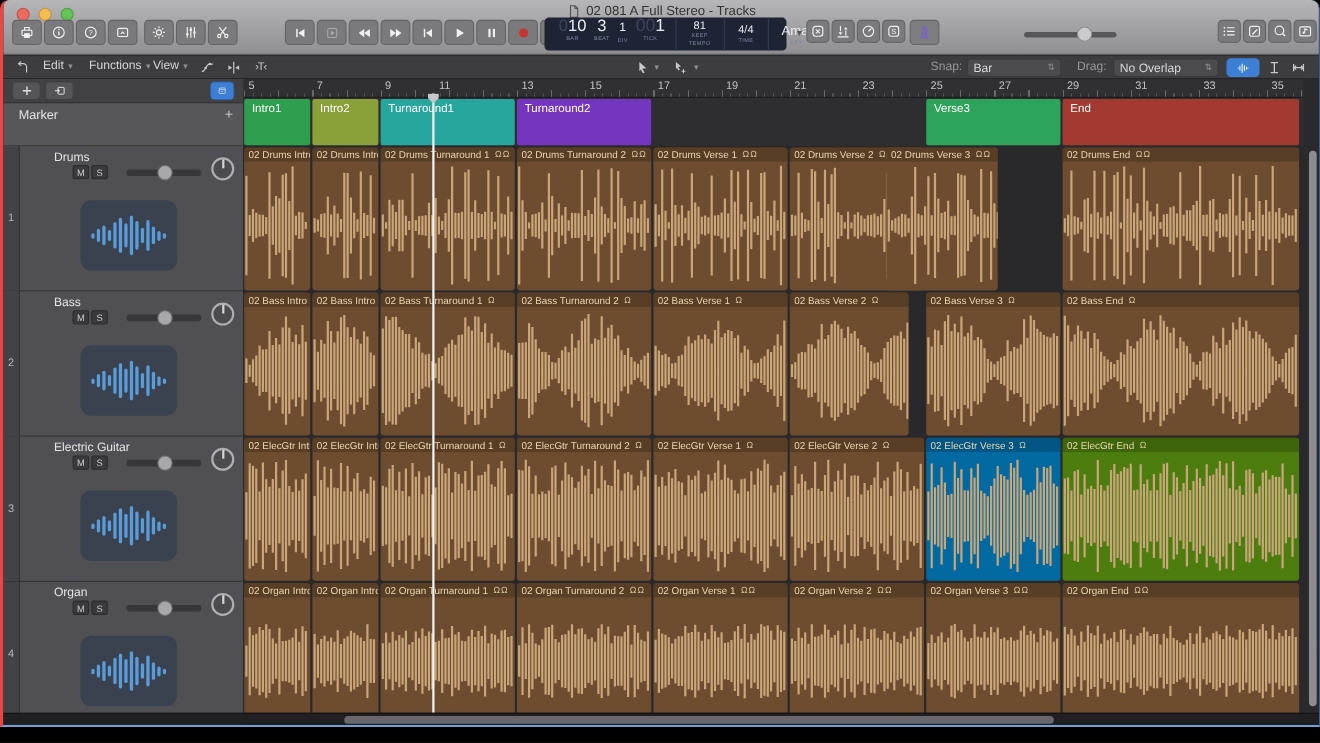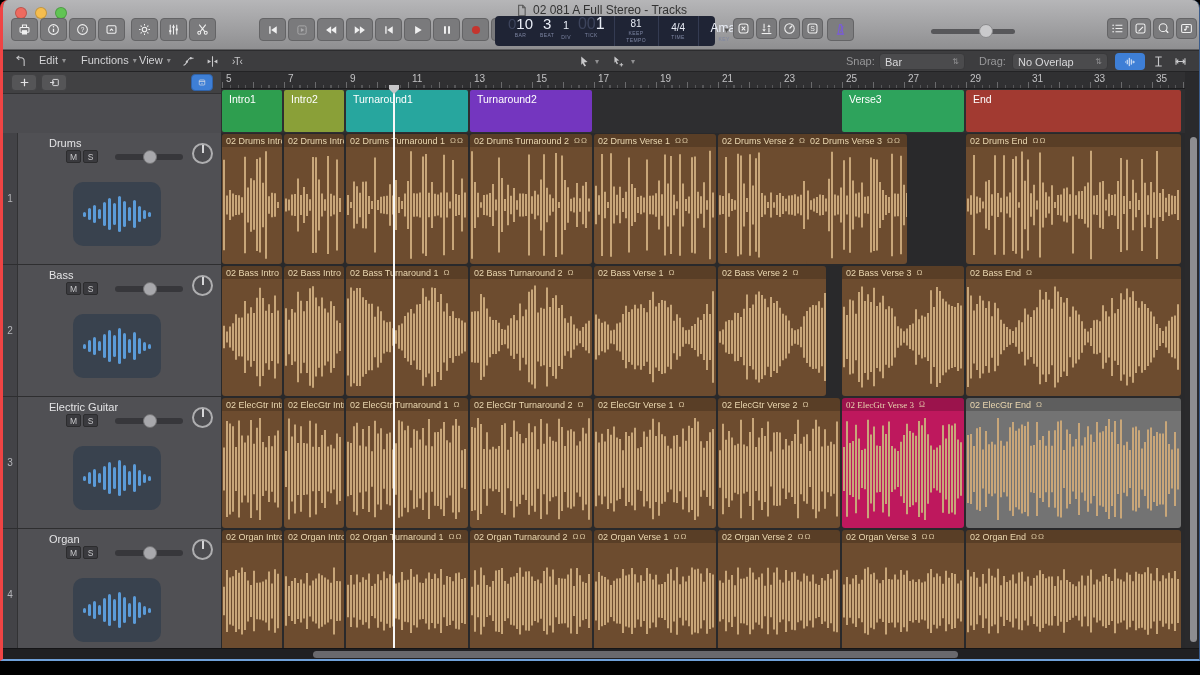--- a/index.html
+++ b/index.html
@@ -453,20 +453,24 @@
             </svg>
           </button>
         <button class="lp-btn blue icn" style="left:188px;width:22px">
             <svg viewBox="0 0 16 16" fill="none" stroke="currentColor" stroke-width="1.3">
               <rect x="2.5" y="3" width="11" height="10" rx="1.5"></rect>
               <path d="M2.5 6h11"></path>
               <circle cx="8" cy="9.5" r="1.1" fill="currentColor" stroke="none"></circle>
             </svg>
           </button>
       </div>
+      <div class="mk-lane">
+        <span class="mk-name">Marker</span>
+        <span class="mk-add">+</span>
+      </div>
       <div id="track-headers">
           <div class="thead" style="top: 0px;">
             <div class="tnum">1</div>
             <div class="tname">Drums</div>
             <div class="msbtn" style="left:63px">M</div>
             <div class="msbtn" style="left:80px">S</div>
             <div class="tslider">
               <div class="th"></div>
             </div>
             <div class="tknob"></div>
@@ -567,21 +571,21 @@
           </div>
         </div>
     </div>
 
     <div id="ruler">
       <div class="ticks-min"></div>
       <div class="ticks-maj"></div>
     <span class="rlabel" style="left: 5px;">5</span>
         <span class="rlabel" style="left: 67px;">7</span>
         <span class="rlabel" style="left: 129px;">9</span>
-        <span class="rlabel" style="left: 191px;">11</span>
+        <span class="rlabel" style="left: 178px;">11</span>
         <span class="rlabel" style="left: 253px;">13</span>
         <span class="rlabel" style="left: 315px;">15</span>
         <span class="rlabel" style="left: 377px;">17</span>
         <span class="rlabel" style="left: 439px;">19</span>
         <span class="rlabel" style="left: 501px;">21</span>
         <span class="rlabel" style="left: 563px;">23</span>
         <span class="rlabel" style="left: 625px;">25</span>
         <span class="rlabel" style="left: 687px;">27</span>
         <span class="rlabel" style="left: 749px;">29</span>
         <span class="rlabel" style="left: 811px;">31</span>
@@ -801,30 +805,30 @@
           </div>
           <div class="region" style="left: 497px; width: 122px; background: rgb(109, 76, 47);">
             <div class="rhead">
               <span class="rname">02 ElecGtr Verse 2</span>
               <span class="rbadge">Ω</span>
             </div>
             <svg class="rwave" width="122" height="116">
               <path d="M2 39.2V76.8M5 12.7V103.3M8 28.8V87.2M11 20.1V95.9M14 26.6V89.4M17 34.3V81.7M20 32.7V83.3M23 8.8V107.2M26 33.4V82.6M29 35.3V80.7M32 20.9V95.1M35 7.0V109.0M38 36.0V80.0M41 26.6V89.4M44 17.0V99.0M47 25.1V90.9M50 10.4V105.6M53 40.5V75.5M56 21.6V94.4M59 21.0V95.0M62 21.6V94.4M65 38.5V77.5M68 28.0V88.0M71 34.6V81.4M74 29.9V86.1M77 23.1V92.9M80 8.7V107.3M83 32.8V83.2M86 25.8V90.2M89 23.2V92.8M92 39.9V76.1M95 17.7V98.3M98 8.8V107.2M101 15.5V100.5M104 35.5V80.5M107 18.2V97.8M110 34.8V81.2M113 30.8V85.2M116 33.3V82.7M119 10.6V105.4" stroke="#c8a679" stroke-width="2" fill="none"></path>
             </svg>
           </div>
-          <div class="region" style="left: 621px; width: 122px; background: #be185d; font-family: Liberation Serif, serif;">
+          <div class="region" style="left: 621px; width: 122px; background: #0369a1;">
             <div class="rhead">
               <span class="rname">02 ElecGtr Verse 3</span>
               <span class="rbadge">Ω</span>
             </div>
             <svg class="rwave" width="122" height="116">
               <path d="M2 35.9V80.1M5 10.3V105.7M8 32.0V84.0M11 29.9V86.1M14 13.8V102.2M17 27.6V88.4M20 38.9V77.1M23 37.8V78.2M26 8.7V107.3M29 23.6V92.4M32 15.6V100.4M35 34.6V81.4M38 35.0V81.0M41 14.6V101.4M44 23.1V92.9M47 10.5V105.5M50 35.1V80.9M53 37.5V78.5M56 40.1V75.9M59 30.8V85.2M62 23.9V92.1M65 12.7V103.3M68 20.1V95.9M71 21.7V94.3M74 24.8V91.2M77 10.0V106.0M80 14.2V101.8M83 6.9V109.1M86 23.2V92.8M89 34.5V81.5M92 38.8V77.2M95 36.5V79.5M98 34.3V81.7M101 14.2V101.8M104 27.4V88.6M107 13.3V102.7M110 14.4V101.6M113 12.4V103.6M116 28.5V87.5M119 31.2V84.8" stroke="#c8a679" stroke-width="2" fill="none"></path>
             </svg>
           </div>
-          <div class="region" style="left: 745px; width: 215px; background: #737373;">
+          <div class="region" style="left: 745px; width: 215px; background: #4d7c0f;">
             <div class="rhead">
               <span class="rname">02 ElecGtr End</span>
               <span class="rbadge">Ω</span>
             </div>
             <svg class="rwave" width="215" height="116">
               <path d="M2 23.9V92.1M5 23.1V92.9M8 35.0V81.0M11 17.3V98.7M14 16.0V100.0M17 38.6V77.4M20 20.1V95.9M23 33.3V82.7M26 30.7V85.3M29 33.6V82.4M32 7.1V108.9M35 29.8V86.2M38 34.8V81.2M41 30.4V85.6M44 16.2V99.8M47 10.9V105.1M50 19.8V96.2M53 17.4V98.6M56 13.5V102.5M59 14.9V101.1M62 10.7V105.3M65 34.7V81.3M68 33.9V82.1M71 11.0V105.0M74 28.9V87.1M77 24.9V91.1M80 34.8V81.2M83 19.8V96.2M86 34.7V81.3M89 19.3V96.7M92 10.5V105.5M95 9.6V106.4M98 38.9V77.1M101 18.4V97.6M104 22.9V93.1M107 35.6V80.4M110 28.0V88.0M113 12.0V104.0M116 34.4V81.6M119 26.3V89.7M122 15.2V100.8M125 23.5V92.5M128 30.9V85.1M131 11.1V104.9M134 21.5V94.5M137 20.3V95.7M140 15.0V101.0M143 8.1V107.9M146 21.0V95.0M149 10.1V105.9M152 32.9V83.1M155 8.4V107.6M158 34.3V81.7M161 30.7V85.3M164 39.0V77.0M167 16.6V99.4M170 15.6V100.4M173 19.2V96.8M176 37.6V78.4M179 31.0V85.0M182 18.5V97.5M185 16.4V99.6M188 25.0V91.0M191 21.0V95.0M194 22.4V93.6M197 22.6V93.4M200 10.3V105.7M203 33.1V82.9M206 38.6V77.4M209 20.9V95.1M212 37.6V78.4" stroke="#c8a679" stroke-width="2" fill="none"></path>
             </svg>
           </div>
         </div>
         <div class="trow" style="top: 396px;">

